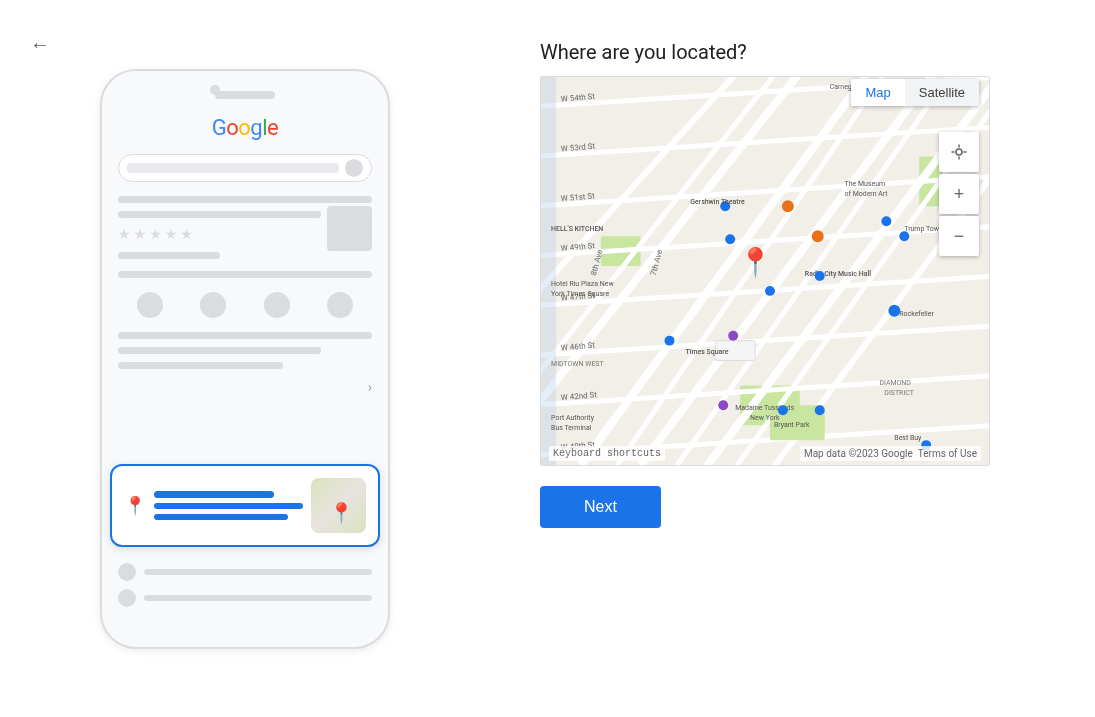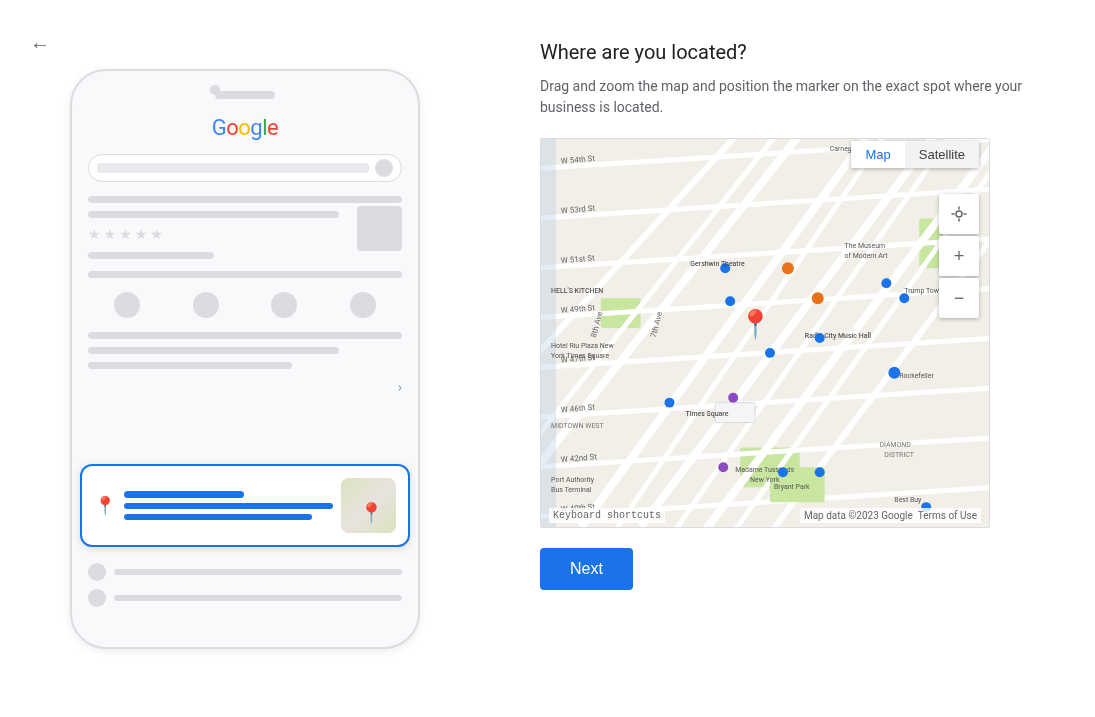--- a/index.html
+++ b/index.html
@@ -27,21 +27,21 @@
       position: absolute;
       top: 30px;
       left: 30px;
       font-size: 20px;
       color: #5f6368;
       cursor: pointer;
     }
 
     
     .phone {
-      width: 350px;
+      width: 290px;
       height: 580px;
       border: 2px solid #dadce0;
       border-radius: 36px;
       background: #f8f9fa;
       display: flex;
       flex-direction: column;
       align-items: center;
       padding: 20px 16px 16px;
       position: relative;
       box-shadow: 0 2px 8px rgba(0,0,0,0.08);
@@ -366,21 +366,21 @@
       font-size: 10px;
       color: #666;
       background: rgba(255,255,255,0.8);
       padding: 2px 4px;
       font-family: Liberation Mono, monospace;
     }
 
     
     .next-button {
       margin-top: 20px;
-      padding: 12px 30px;
+      padding: 12px 44px;
       background: #1a73e8;
       color: #fff;
       border: none;
       border-radius: 4px;
       font-size: 16px;
       font-weight: 500;
       cursor: pointer;
       width: fit-content;
     }
 
@@ -467,21 +467,20 @@
       <div class="bottom-line-row">
         <div class="bottom-icon-circle"></div>
         <div class="bottom-text-line"></div>
       </div>
     </div>
   </div>
 </div>
 
 <div class="right-panel">
   <h1 class="page-title">Where are you located?</h1>
-  <p class="page-subtitle">Drag and zoom the map and position the marker on the exact spot where your business is located.</p>
 
   <div class="map-container">
 
     <svg class="map-bg" viewBox="0 0 450 390" xmlns="http://www.w3.org/2000/svg">
 
       <rect width="450" height="390" fill="#e8e0d8"></rect>
 
       <rect x="0" y="0" width="450" height="390" fill="#f2efe9"></rect>
 
       <rect x="60" y="160" width="40" height="30" fill="#c8e6a0" rx="2"></rect>

